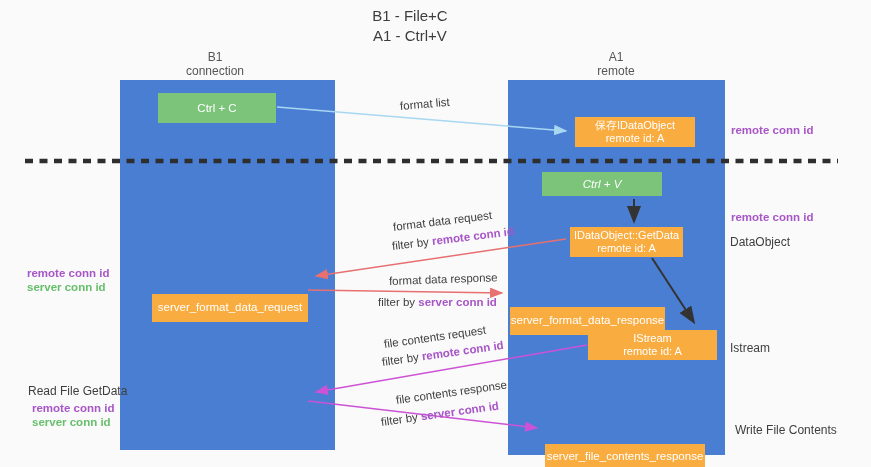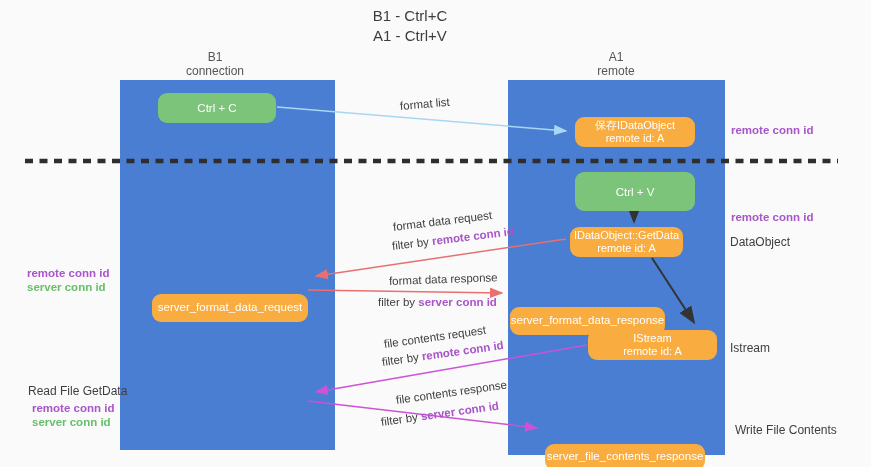--- a/index.html
+++ b/index.html
@@ -17,39 +17,39 @@
   .ll-header{top:50px;width:150px;text-align:center;font-size:12px;
              line-height:14px;color:#565656;}
   
   .lifeline{background:#4A7ED2;z-index:1;}
   #col-left{left:120px;top:80px;width:215px;height:370px;}
   #col-right{left:508px;top:80px;width:217px;height:375px;}
   
   #arrows{position:absolute;left:0;top:0;z-index:2;pointer-events:none;}
   
   .node{z-index:3;display:flex;align-items:center;justify-content:center;
-        flex-direction:column;color:#fff;text-align:center;border-radius:9px;}
+        flex-direction:column;color:#fff;text-align:center;}
   .node-green{background:#7BC47A;font-size:11.5px;}
   .node-orange{background:#F9AC40;font-size:11px;line-height:13.5px;}
   .node-orange.one-line{font-size:11.5px;margin-top:27px;}
   
   .flow-label{z-index:4;font-size:11.5px;color:#3f3f3f;transform-origin:left center;}
   .filter-id{font-weight:bold;color:#A855C8;}
   
   .side-label{z-index:4;font-size:12px;color:#3e3e3e;}
   .purple{color:#A855C8;font-weight:bold;font-size:11.5px;}
   .greenid{color:#67BF6B;font-weight:bold;font-size:11.5px;}
 </style>
 </head>
 <body>
 
 <div id="canvas">
 
   <div class="abs title">
-    <div>B1 - Ctrl+C</div>
+    <div>B1 - File+C</div>
     <div>A1 - Ctrl+V</div>
   </div>
 
   <div class="abs ll-header" style="left:140px;">
     <div>B1</div>
     <div>connection</div>
   </div>
   <div class="abs ll-header" style="left:541px;">
     <div>A1</div>
     <div>remote</div>
@@ -87,21 +87,21 @@
     <span>Ctrl + C</span>
   </div>
   <div class="abs node node-orange one-line" style="left:152px;top:267px;width:156px;height:28px;">
     <span>server_format_data_request</span>
   </div>
 
   <div class="abs node node-orange" style="left:575px;top:117px;width:120px;height:30px;">
     <span>保存IDataObject</span>
     <span>remote id: A</span>
   </div>
-  <div class="abs node node-green" style="left:575px;top:172px;width:120px;height:39px;">
+  <div class="abs node node-green" style="left:542px;top:172px;width:120px;height:24px;font-style:italic;">
     <span>Ctrl + V</span>
   </div>
   <div class="abs node node-orange" style="left:570px;top:227px;width:113px;height:30px;">
     <span>IDataObject::GetData</span>
     <span>remote id: A</span>
   </div>
   <div class="abs node node-orange one-line" style="left:510px;top:280px;width:155px;height:28px;">
     <span>server_format_data_response</span>
   </div>
   <div class="abs node node-orange" style="left:588px;top:330px;width:129px;height:30px;">

